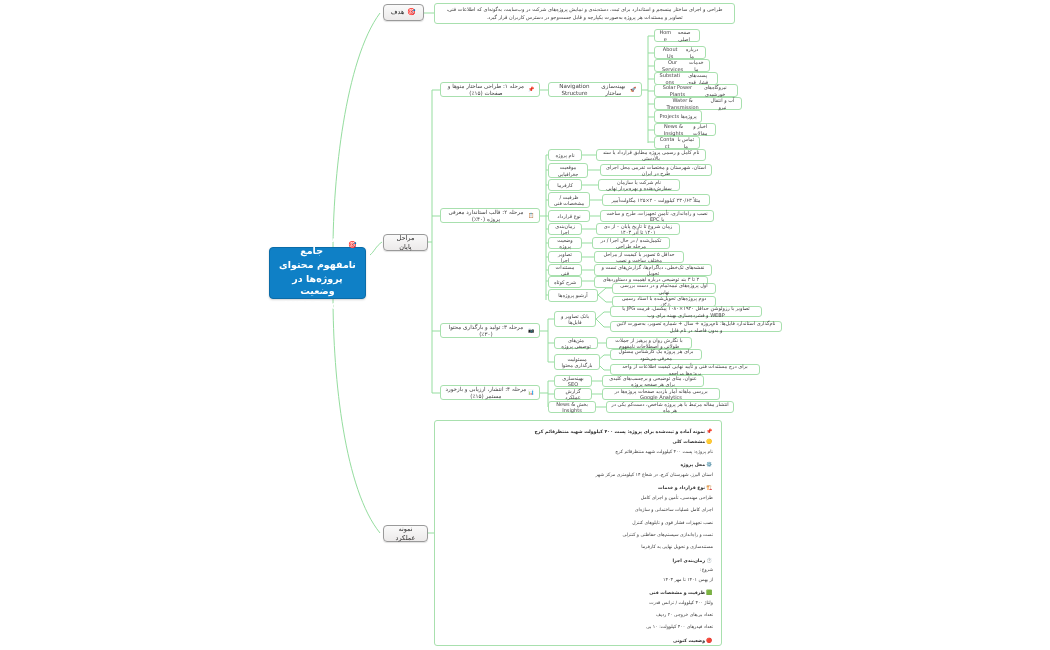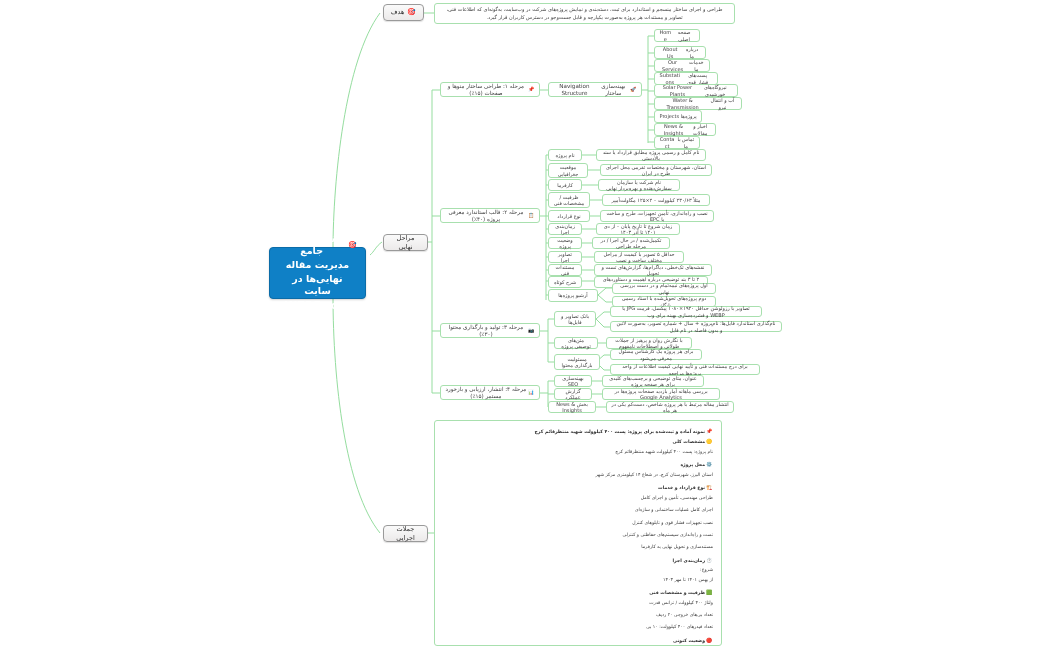--- a/index.html
+++ b/index.html
@@ -192,36 +192,36 @@
 
       <path d="M424 533 L 434 533"></path>
     </g>
   </svg>
 
   <div class="node root" style="left:269px; top:247px; width:97px; height:52px;">
     <div class="line">
       <span class="ico">🎯</span>
       <span>دستورالعمل جامع</span>
     </div>
-    <div class="line">مدیریت مقاله</div>
-    <div class="line">نهایی‌ها در سایت</div>
+    <div class="line">نامفهوم محتوای</div>
+    <div class="line">پروژه‌ها در وضعیت</div>
     <div class="line brand">WEBP.com</div>
   </div>
 
   <div class="node lvl1" style="left:383px; top:4px; width:41px; height:17px;">
     <span class="ico">🎯</span>
     <span>هدف</span>
   </div>
 
   <div class="node lvl1" style="left:383px; top:234px; width:45px; height:17px;">
-    <span>مراحل نهایی</span>
+    <span>مراحل پایان</span>
   </div>
 
   <div class="node lvl1" style="left:383px; top:525px; width:45px; height:17px;">
-    <span>جملات اجرایی</span>
+    <span>نمونه عملکرد</span>
   </div>
 
   <div class="node gbox para" style="left:434px; top:3px; width:301px; height:21px; padding:2px 6px;">طراحی و اجرای ساختار منسجم و استاندارد برای ثبت، دسته‌بندی و نمایش پروژه‌های شرکت در وب‌سایت، به‌گونه‌ای که اطلاعات فنی، تصاویر و مستندات هر پروژه به‌صورت یکپارچه و قابل جست‌وجو در دسترس کاربران قرار گیرد.</div>
 
   <div class="node gbox t6" style="left:440px; top:82px; width:100px; height:15px;">
     <span class="ico" style="font-size:5px">📌</span>
     <span style="margin-right:2px">مرحله ۱: طراحی ساختار منوها و صفحات (۱۵٪)</span>
   </div>
 
   <div class="node gbox t6" style="left:548px; top:82px; width:94px; height:15px;">

